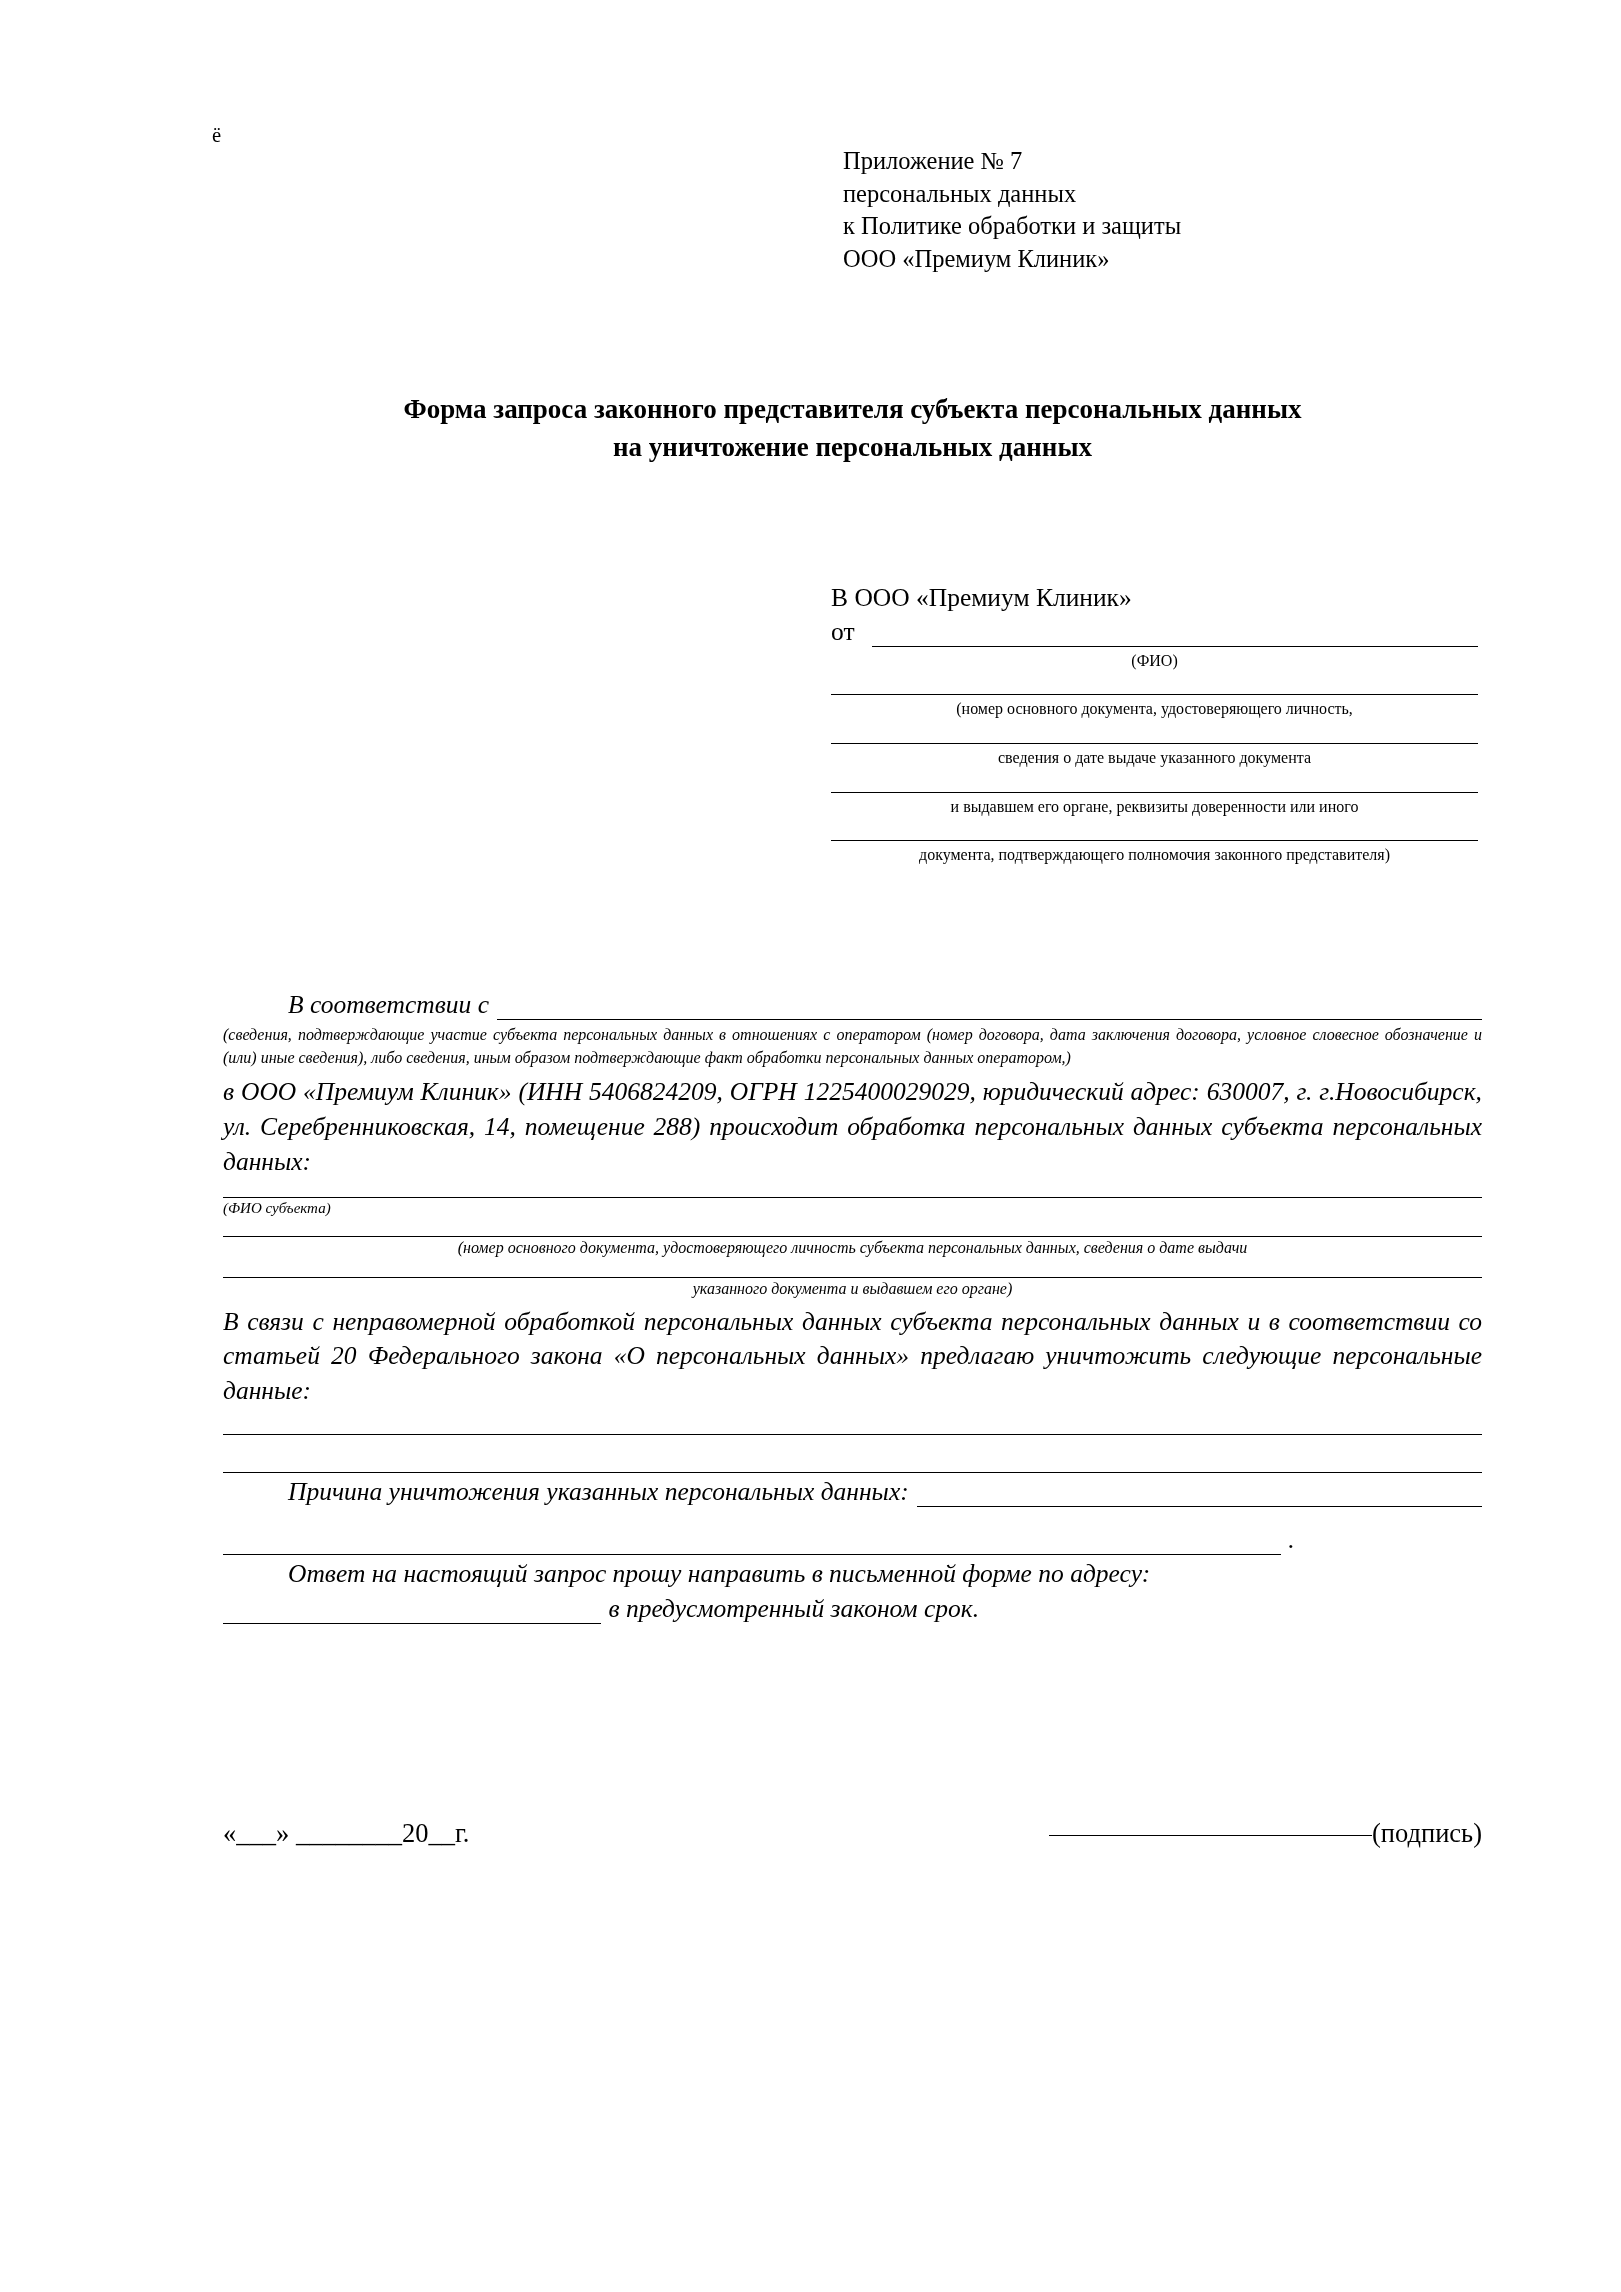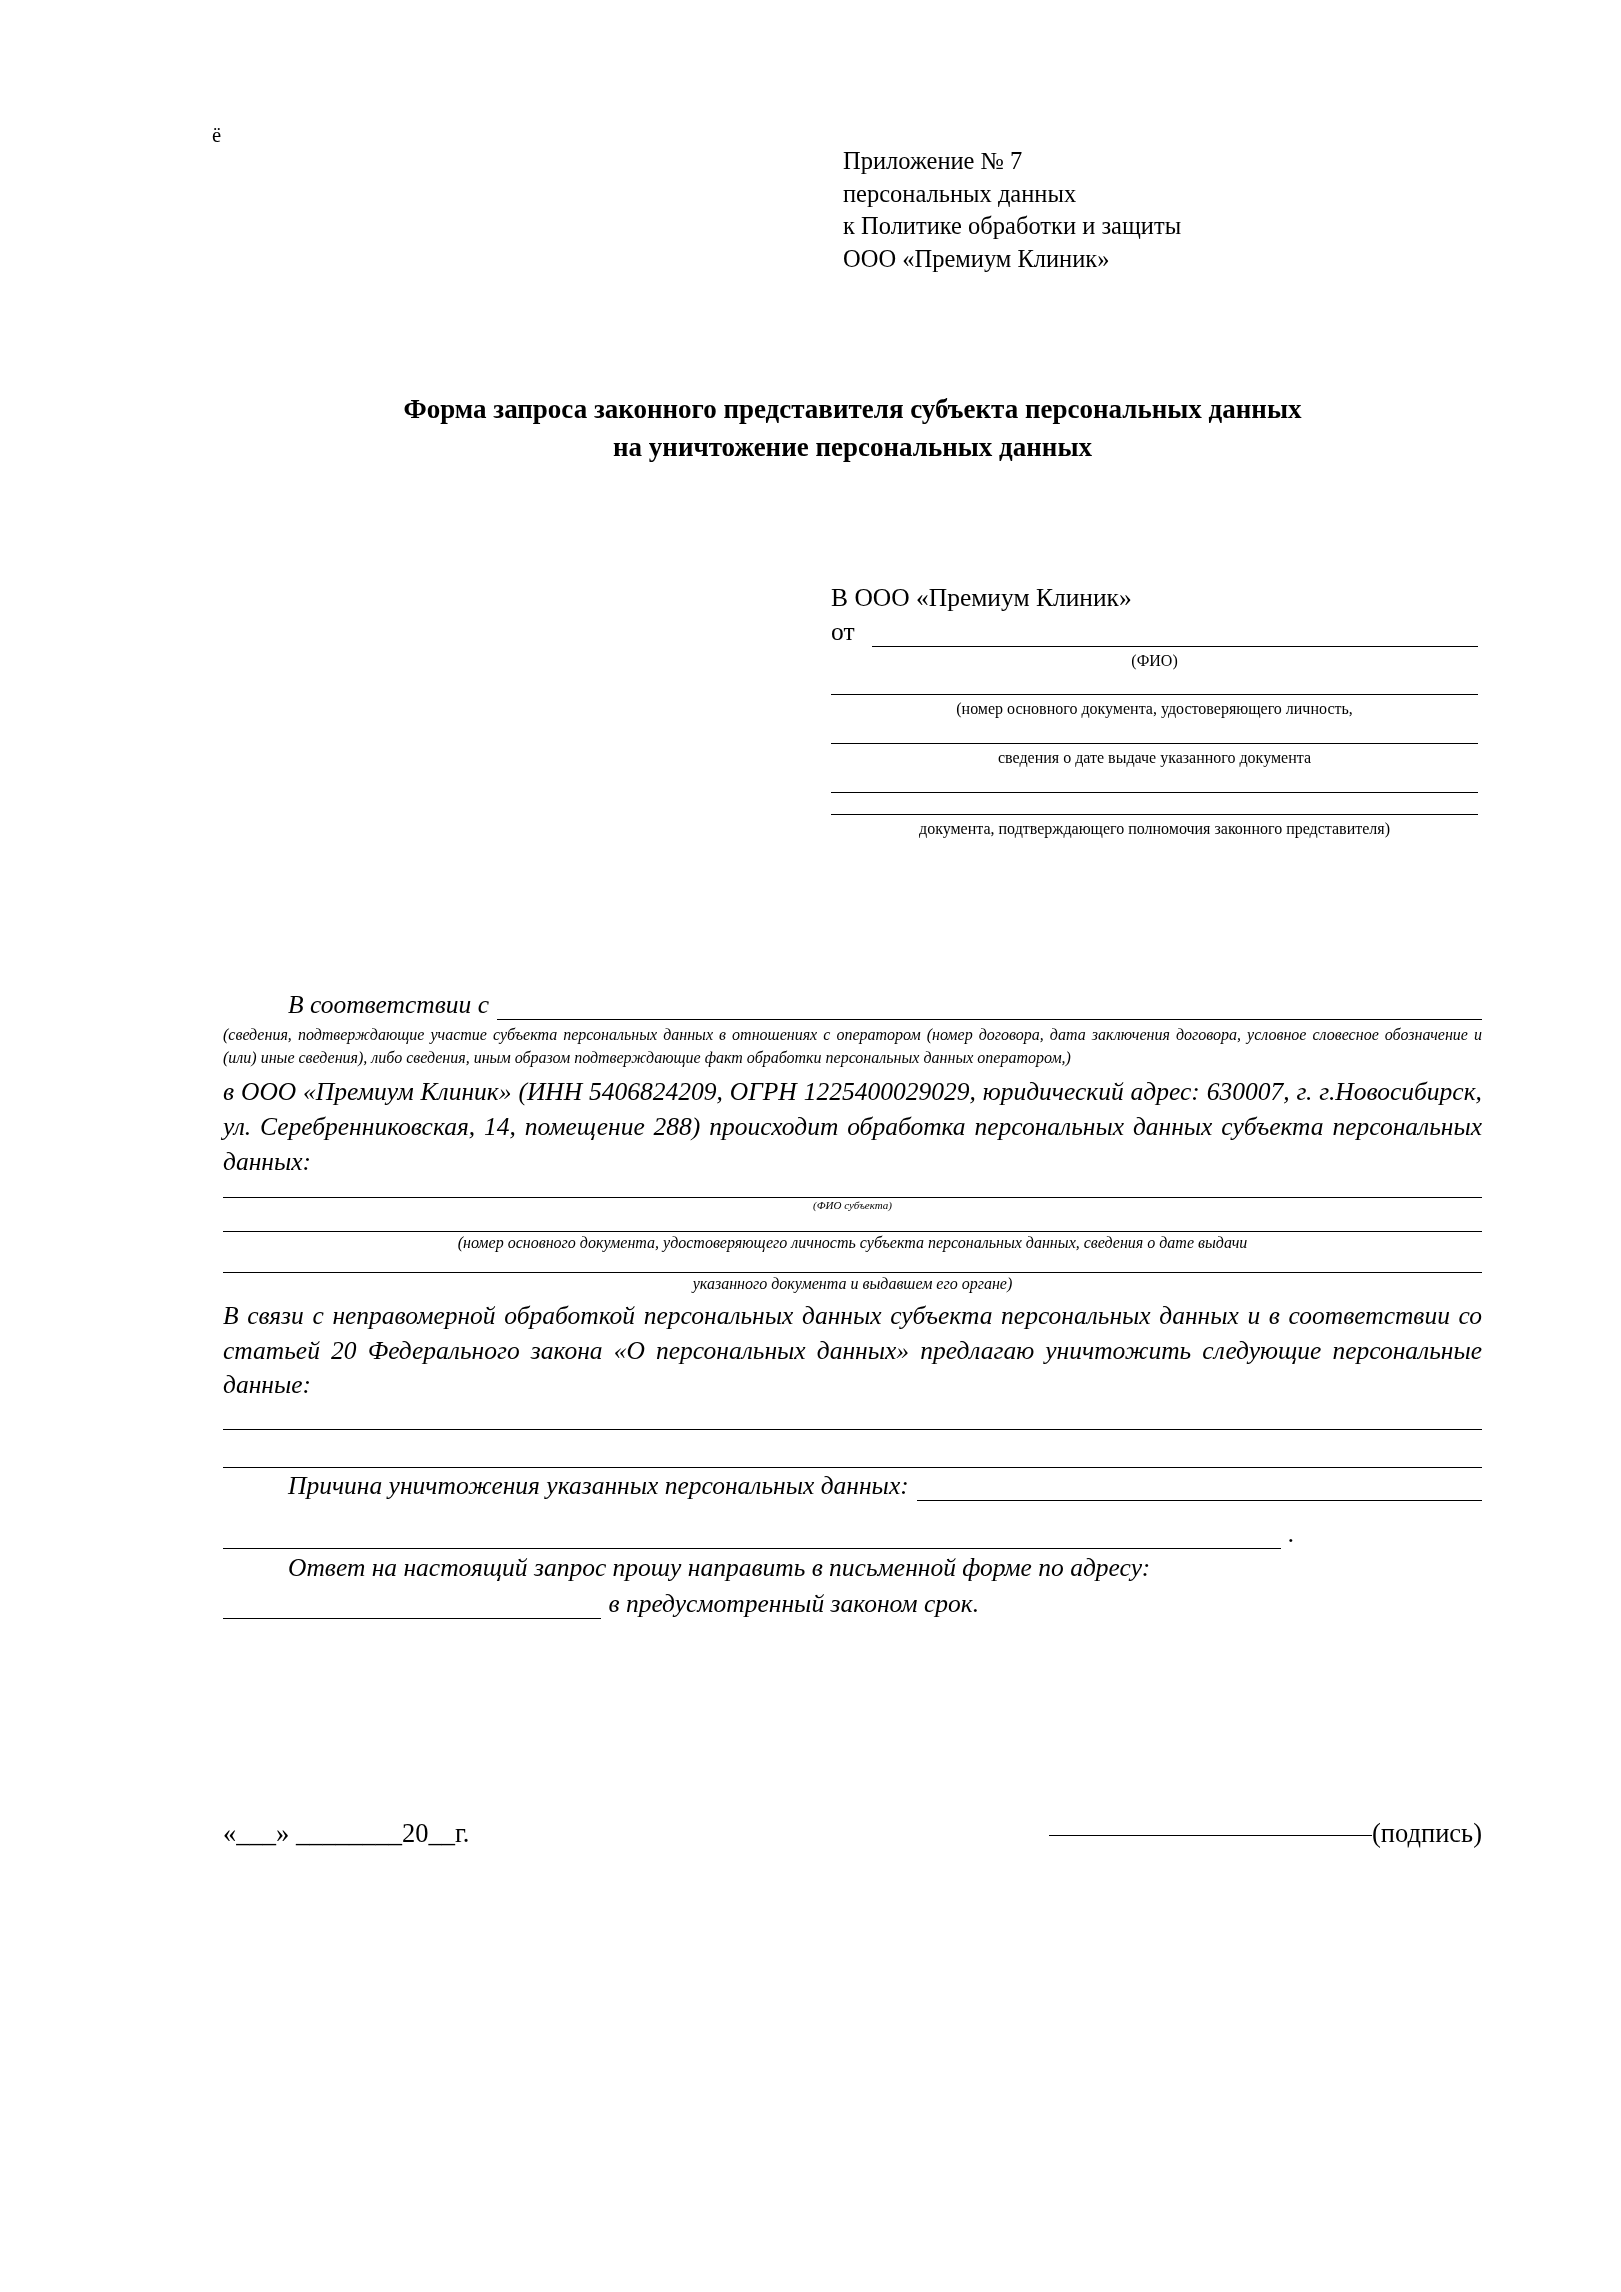--- a/index.html
+++ b/index.html
@@ -113,22 +113,21 @@
     line-height: 1.36;
   }
   .just-last {
     text-align: justify;
   }
   .full-rule {
     border-bottom: 1.6px solid #000;
     height: 0;
   }
   .cap-center {
-    font-size: 11px;
-    text-align: center;
+    font-size: 15px;
     line-height: 1.4;
   }
   .cap-center-sm {
     font-size: 16px;
     text-align: center;
     line-height: 1.4;
   }
 
   .sign-row {
     position: absolute;
@@ -171,20 +170,21 @@
     </div>
     <div class="caption">(ФИО)</div>
 
     <div class="blank-line"></div>
     <div class="caption">(номер основного документа, удостоверяющего личность,</div>
 
     <div class="blank-line"></div>
     <div class="caption">сведения о дате выдаче указанного документа</div>
 
     <div class="blank-line"></div>
+    <div class="caption">и выдавшем его органе, реквизиты доверенности или иного</div>
 
     <div class="blank-line"></div>
     <div class="caption">документа, подтверждающего полномочия законного представителя)</div>
   </div>
 
   <div class="body-wrap">
 
     <div class="inline-rule-row" style="padding-left:65px;">
       <span>В соответствии с</span>
       <span class="rule"></span>

